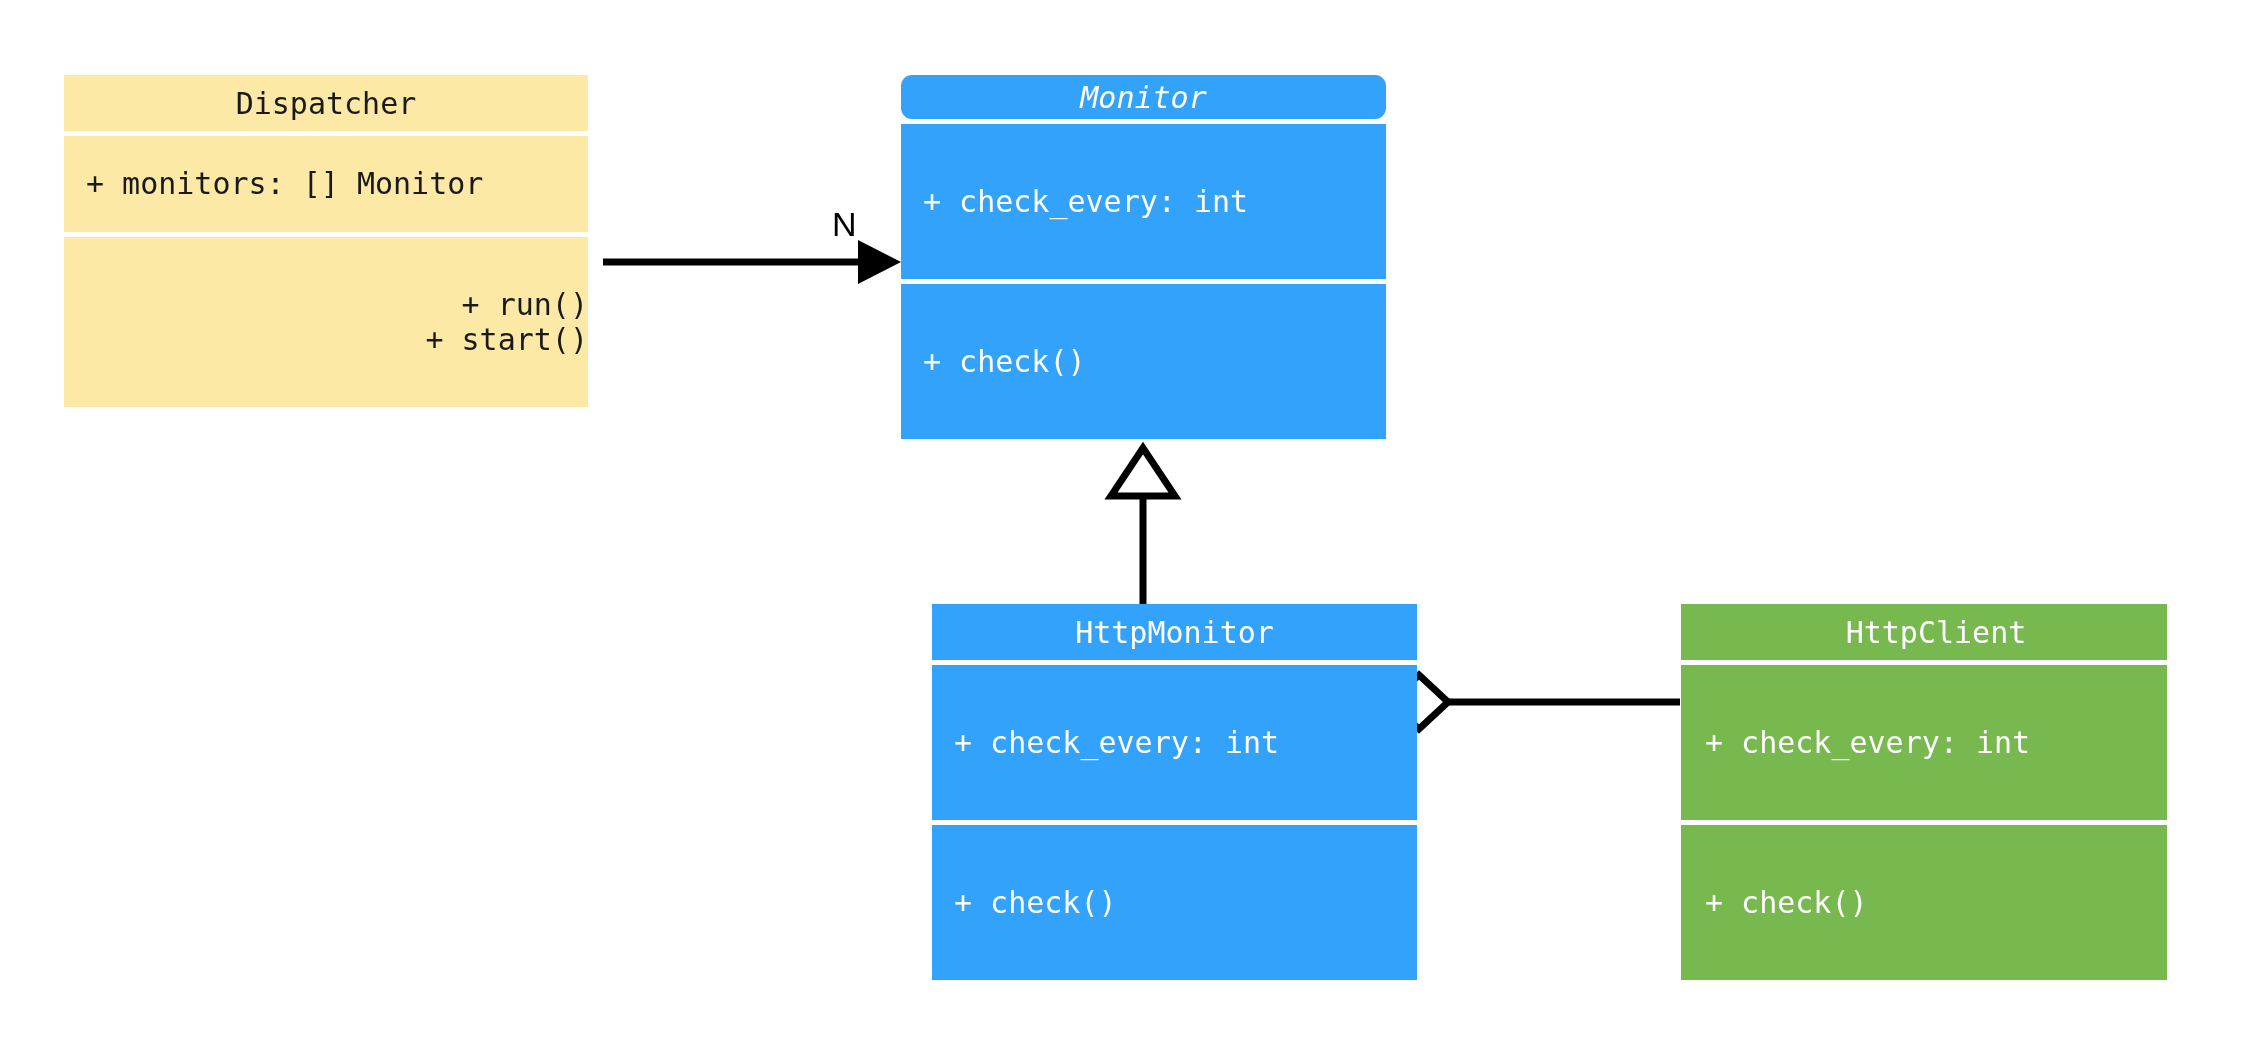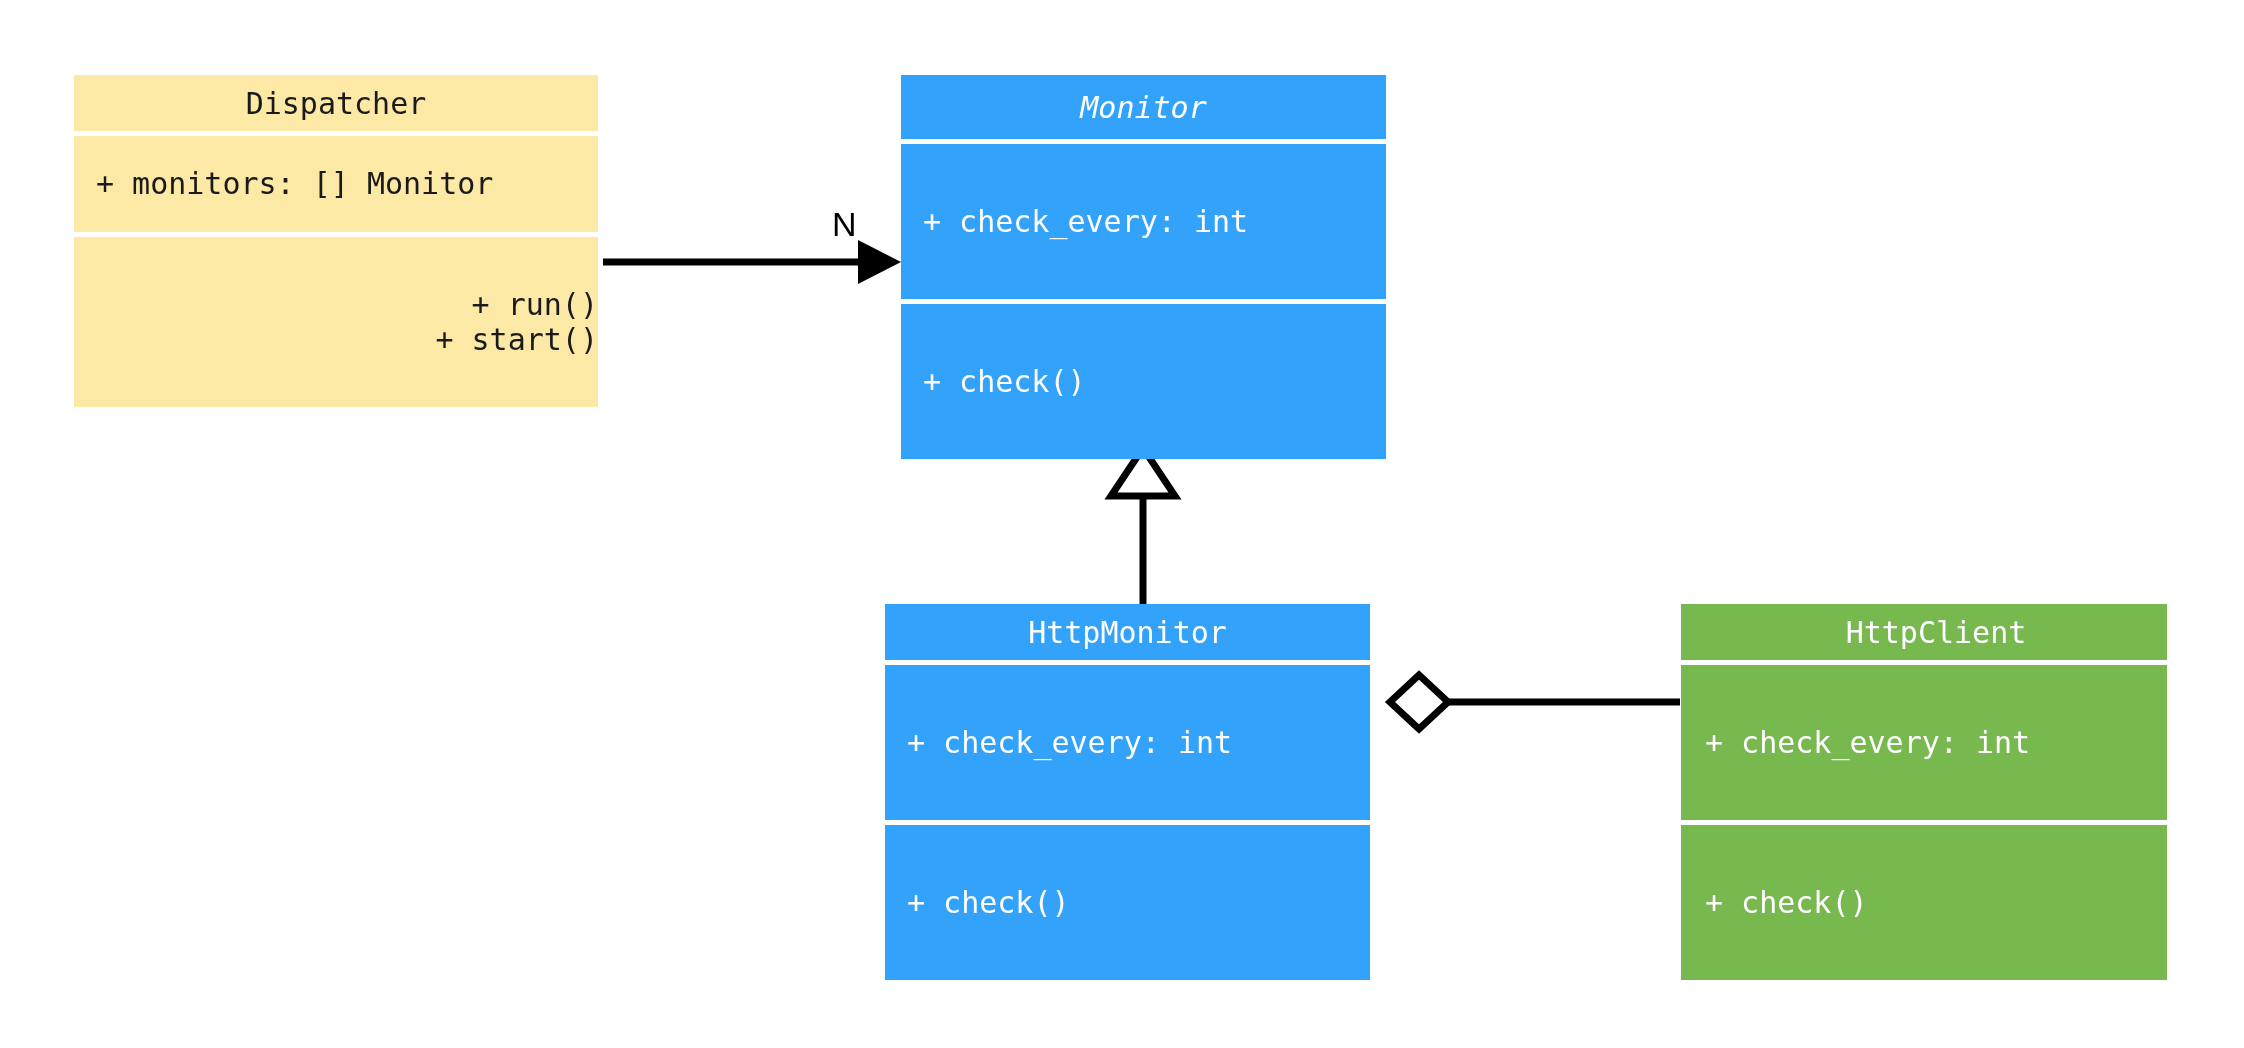--- a/index.html
+++ b/index.html
@@ -104,46 +104,46 @@
 
      HttpClient : aggregation with hollow diamond --&gt;
     <g>
       <polygon points="1390,702 1419,675 1448,702 1419,729" fill="#ffffff" stroke="#000000" stroke-width="7"></polygon>
       <line x1="1448" y1="702" x2="1680" y2="702" stroke="#000000" stroke-width="7"></line>
     </g>
   </svg>
 
   <div class="edge-label" style="left:832px; top:205px;">N</div>
 
-  <div class="uml-class theme-yellow" style="left:74px; top:75px; width:524px;">
+  <div class="uml-class theme-yellow" style="left:64px; top:75px; width:524px;">
     <div class="compartment title-comp" style="height:56px;">
       <div class="class-title">Dispatcher</div>
     </div>
     <div class="compartment members" style="height:96px;">
       <div class="member-line">+ monitors: [] Monitor</div>
     </div>
     <div class="compartment members" style="height:170px;text-align:right;">
       <div class="member-line">+ run()</div>
       <div class="member-line">+ start()</div>
     </div>
   </div>
 
   <div class="uml-class theme-blue" style="left:901px; top:75px; width:485px;">
-    <div class="compartment title-comp" style="height:64px;">
+    <div class="compartment title-comp" style="height:44px;border-radius:11px;">
       <div class="class-title abstract">Monitor</div>
     </div>
     <div class="compartment members" style="height:155px;">
       <div class="member-line">+ check_every: int</div>
     </div>
     <div class="compartment members" style="height:155px;">
       <div class="member-line">+ check()</div>
     </div>
   </div>
 
-  <div class="uml-class theme-blue" style="left:885px; top:604px; width:485px;">
+  <div class="uml-class theme-blue" style="left:932px; top:604px; width:485px;">
     <div class="compartment title-comp" style="height:56px;">
       <div class="class-title">HttpMonitor</div>
     </div>
     <div class="compartment members" style="height:155px;">
       <div class="member-line">+ check_every: int</div>
     </div>
     <div class="compartment members" style="height:155px;">
       <div class="member-line">+ check()</div>
     </div>
   </div>

